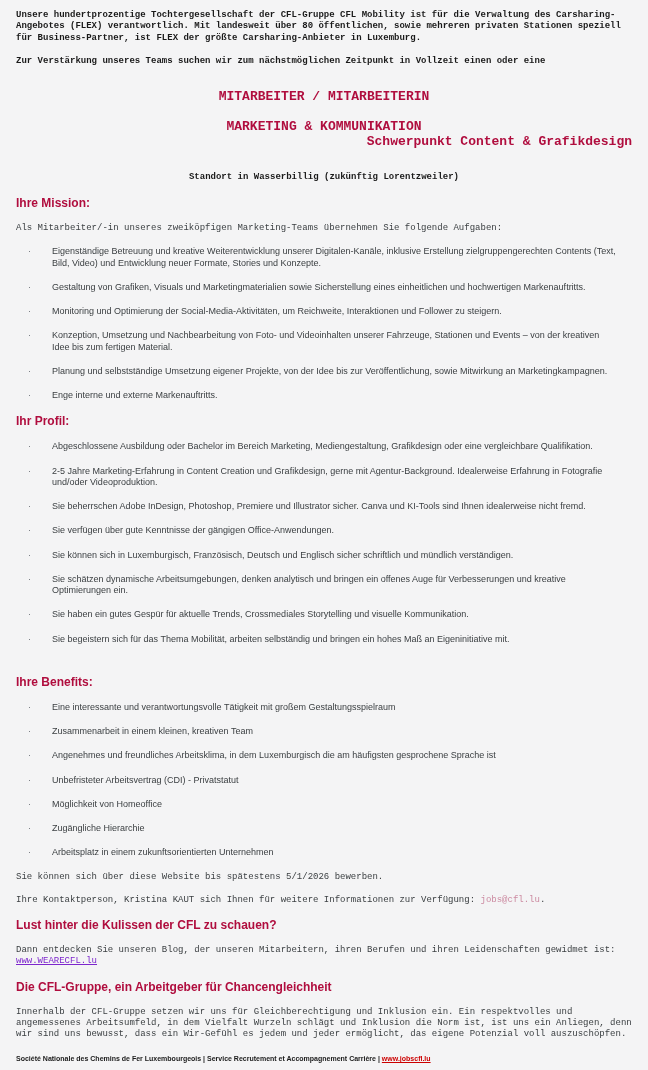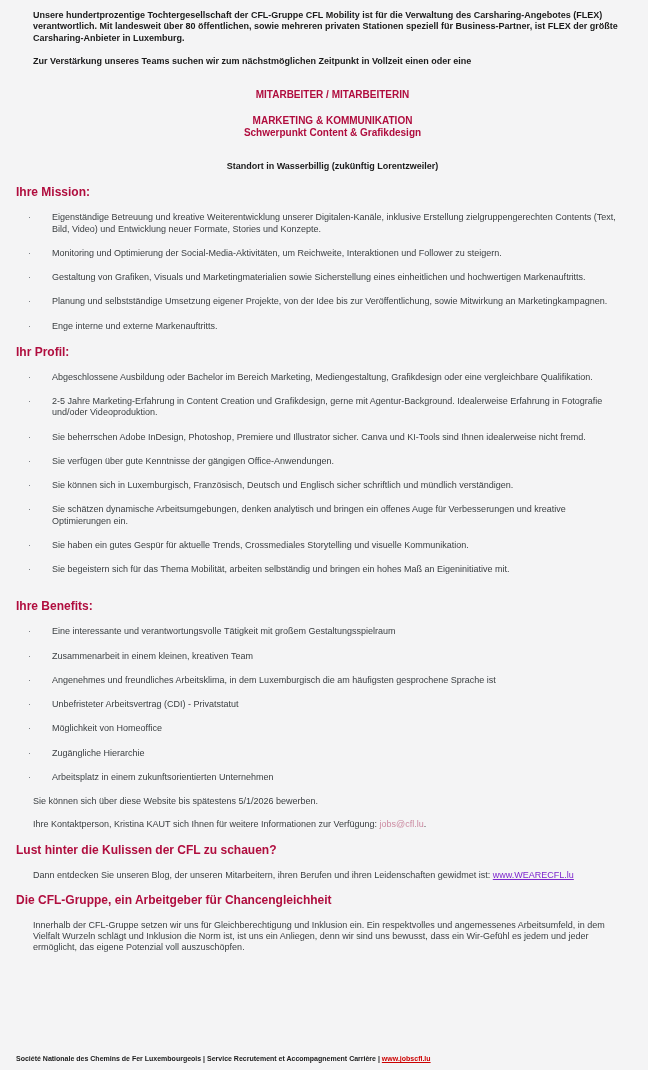--- a/index.html
+++ b/index.html
@@ -12,41 +12,41 @@
     line-height: 1.25;
     color: #3c4043;
     overflow: hidden;
   }
   .doc {
     position: relative;
     width: 648px;
     height: 1070px;
     padding: 10px 16px 0 16px;
   }
-  p { margin: 0 0 12px 17px; }
+  p { margin: 0 0 12px 0; font-family: Liberation Mono, monospace; }
   .bold-black { font-weight: bold; color: #1a1a1a; }
   .intro-p2 { margin-bottom: 22px; }
   .center { text-align: center; }
   .job-title {
     color: #b00d3e;
     font-weight: bold;
-    font-size: 10px;
+    font-size: 13px;
     line-height: 1.2;
   }
   .title-1 { margin-bottom: 14px; }
   .title-2 { margin-bottom: 0; }
-  .title-3 { margin-bottom: 22px; }
+  .title-3 { margin-bottom: 22px; text-align: right; }
   .location { margin-bottom: 13px; }
   .section-heading {
     color: #b00d3e;
     font-weight: bold;
     font-size: 12px;
     margin: 0 0 12px 0;
   }
-  .mt-lg { margin-top: 24px; }
+  .mt-lg { margin-top: 30px; }
   .mt-xl { margin-top: 36px; }
   ul.bullets {
     list-style: none;
     margin: 0 15px 9px 0;
     padding: 0;
   }
   ul.bullets li {
     position: relative;
     padding-left: 24px;
     margin-left: 12px;
@@ -86,28 +86,30 @@
   <p class="bold-black">Unsere hundertprozentige Tochtergesellschaft der CFL-Gruppe CFL Mobility ist für die Verwaltung des Carsharing-Angebotes (FLEX) verantwortlich. Mit landesweit über 80 öffentlichen, sowie mehreren privaten Stationen speziell für Business-Partner, ist FLEX der größte Carsharing-Anbieter in Luxemburg.</p>
   <p class="bold-black intro-p2">Zur Verstärkung unseres Teams suchen wir zum nächstmöglichen Zeitpunkt in Vollzeit einen oder eine</p>
 
   <p class="center job-title title-1">MITARBEITER / MITARBEITERIN</p>
   <p class="center job-title title-2">MARKETING &amp; KOMMUNIKATION</p>
   <p class="center job-title title-3">Schwerpunkt Content &amp; Grafikdesign</p>
 
   <p class="center bold-black location">Standort in Wasserbillig (zukünftig Lorentzweiler)</p>
 
   <h2 class="section-heading">Ihre Mission:</h2>
+  <p>Als Mitarbeiter/-in unseres zweiköpfigen Marketing-Teams übernehmen Sie folgende Aufgaben:</p>
   <ul class="bullets">
 
       <li><span>Eigenständige Betreuung und kreative Weiterentwicklung unserer Digitalen-Kanäle, inklusive Erstellung zielgruppengerechten Contents (Text, Bild, Video) und Entwicklung neuer Formate, Stories und Konzepte.</span></li>
 
+      <li><span>Gestaltung von Grafiken, Visuals und Marketingmaterialien sowie Sicherstellung eines einheitlichen und hochwertigen Markenauftritts.</span></li>
+
       <li><span>Monitoring und Optimierung der Social-Media-Aktivitäten, um Reichweite, Interaktionen und Follower zu steigern.</span></li>
 
-      <li><span>Gestaltung von Grafiken, Visuals und Marketingmaterialien sowie Sicherstellung eines einheitlichen und hochwertigen Markenauftritts.</span></li>
-
+      <li><span>Konzeption, Umsetzung und Nachbearbeitung von Foto- und Videoinhalten unserer Fahrzeuge, Stationen und Events – von der kreativen Idee bis zum fertigen Material.</span></li>
 
       <li><span>Planung und selbstständige Umsetzung eigener Projekte, von der Idee bis zur Veröffentlichung, sowie Mitwirkung an Marketingkampagnen.</span></li>
 
       <li><span>Enge interne und externe Markenauftritts.</span></li>
     </ul>
 
   <h2 class="section-heading">Ihr Profil:</h2>
   <ul class="bullets">
 
       <li><span>Abgeschlossene Ausbildung oder Bachelor im Bereich Marketing, Mediengestaltung, Grafikdesign oder eine vergleichbare Qualifikation.</span></li>

